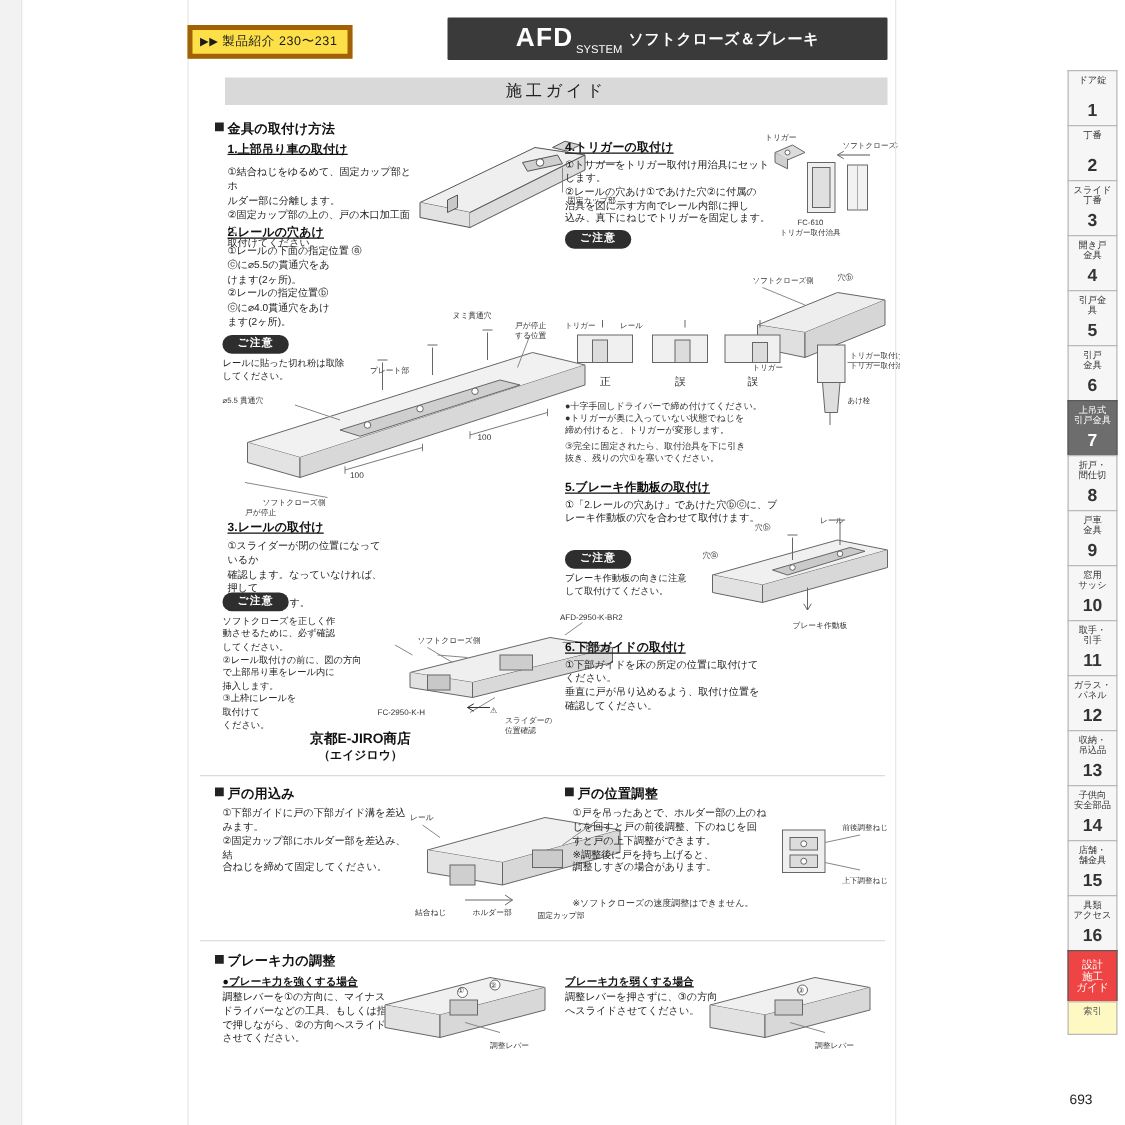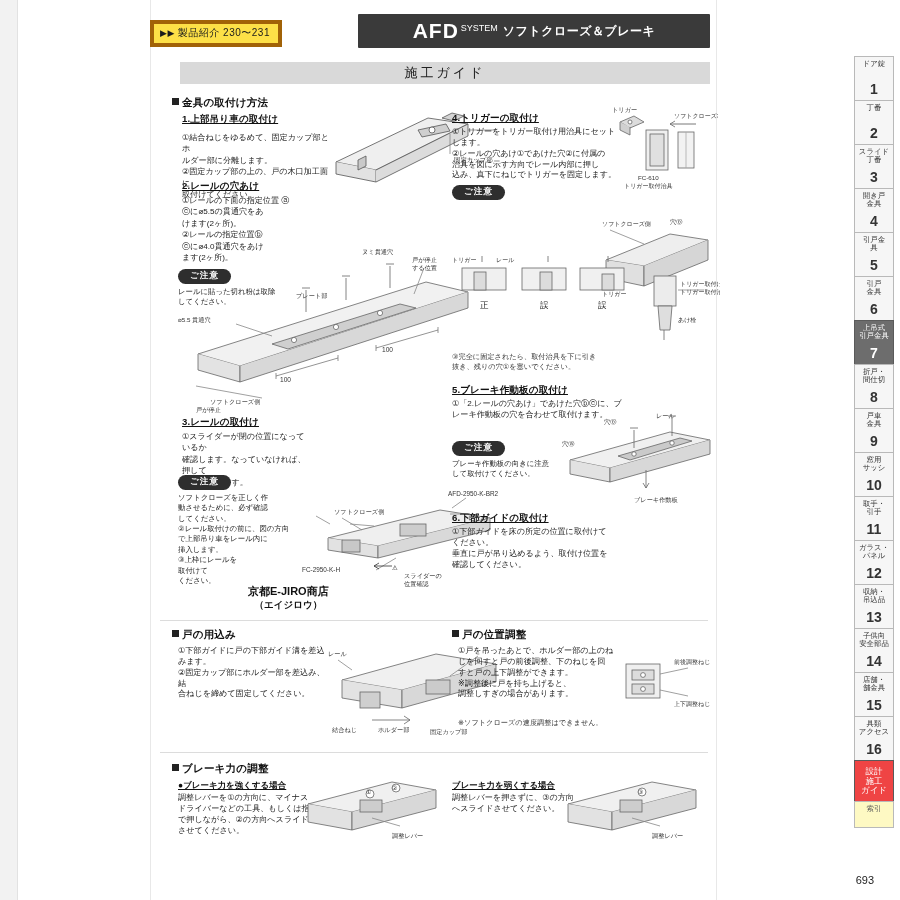--- a/index.html
+++ b/index.html
@@ -38,21 +38,21 @@
     background:#fde047;
   }
   .ref-box .arrows { font-size:9px; margin-right:3px; }
   .title-band {
     position:absolute; left:208px; top:0; width:352px; height:34px;
     background:#3a3a3a; color:#fff;
     display:flex; align-items:center; justify-content:center;
     border-radius:1px;
   }
   .title-band .afd { font-size:21px; font-weight:bold; letter-spacing:1px; }
-  .title-band .sys { font-size:9px; margin:0 5px 0 2px; align-self:flex-end; padding-bottom:15px; }
+  .title-band .sys { font-size:9px; margin:0 5px 0 2px; align-self:flex-end; padding-bottom:4px; }
   .title-band .jp { font-size:12px; font-weight:bold; letter-spacing:.5px; }
 
   .guide-band {
     position:absolute; left:180px; top:62px; width:530px; height:22px;
     background:#d9d9d9;
     display:flex; align-items:center; justify-content:center;
     font-size:13px; color:#222; letter-spacing:3px;
   }
 
   
@@ -390,20 +390,25 @@
         <text x="88" y="56">誤</text>
         <text x="146" y="56">誤</text>
       </g>
       <g font-family="Liberation Sans, sans-serif" fill="#333" font-size="6">
         <text x="0" y="10">トリガー</text>
         <text x="44" y="10">レール</text>
       </g>
     </svg>
   </div>
 
+  <div class="blk" style="left:452px; top:320px; width:190px;">
+    <div class="small" style="white-space:pre-line;">●十字手回しドライバーで締め付けてください。
+●トリガーが奥に入っていない状態でねじを
+締め付けると、トリガーが変形します。</div>
+  </div>
   <div class="blk" style="left:452px; top:352px; width:190px;">
     <div class="small" style="white-space:pre-line;">③完全に固定されたら、取付治具を下に引き
 抜き、残りの穴①を塞いでください。</div>
   </div>
 
   <div class="blk" style="left:452px; top:384px; width:210px;">
     <div class="h4">5.ブレーキ作動板の取付け</div>
     <div class="body tight" style="white-space:pre-line; margin-top:2px;">①「2.レールの穴あけ」であけた穴ⓑⓒに、ブ
 レーキ作動板の穴を合わせて取付けます。</div>
   </div>

